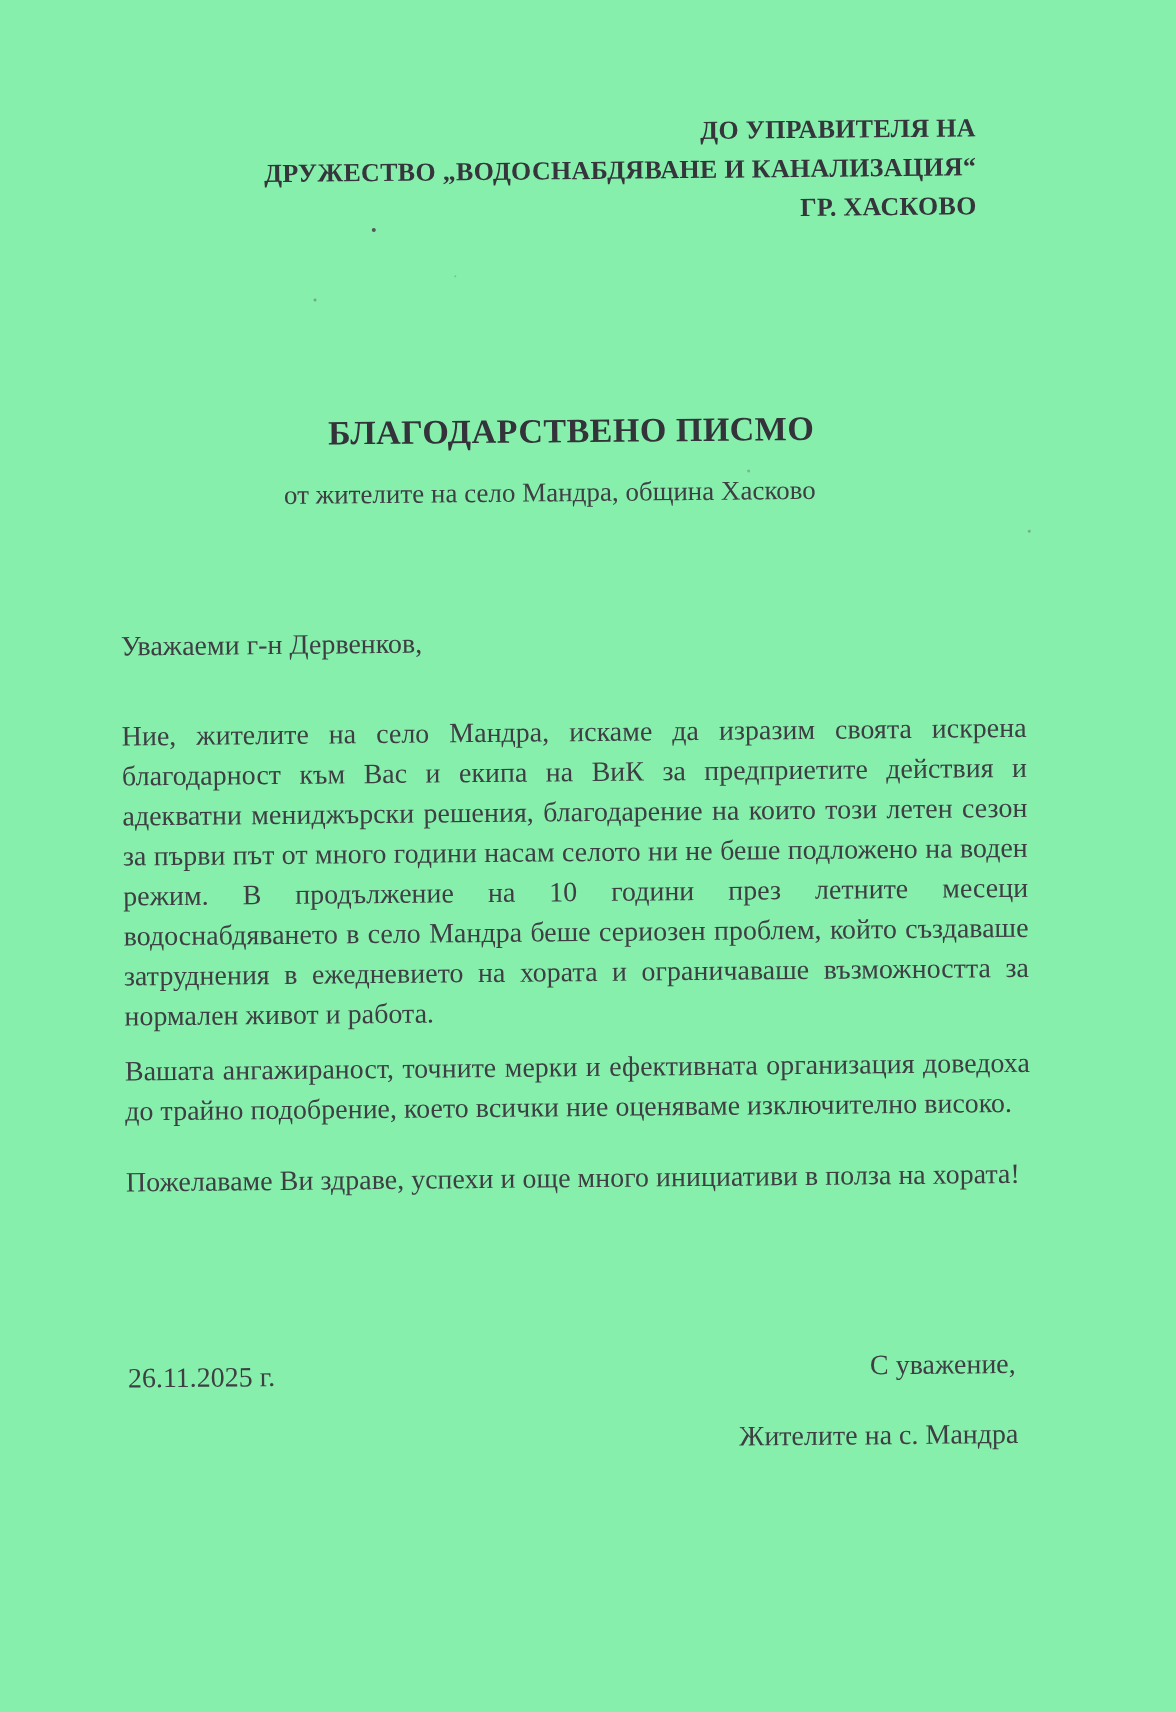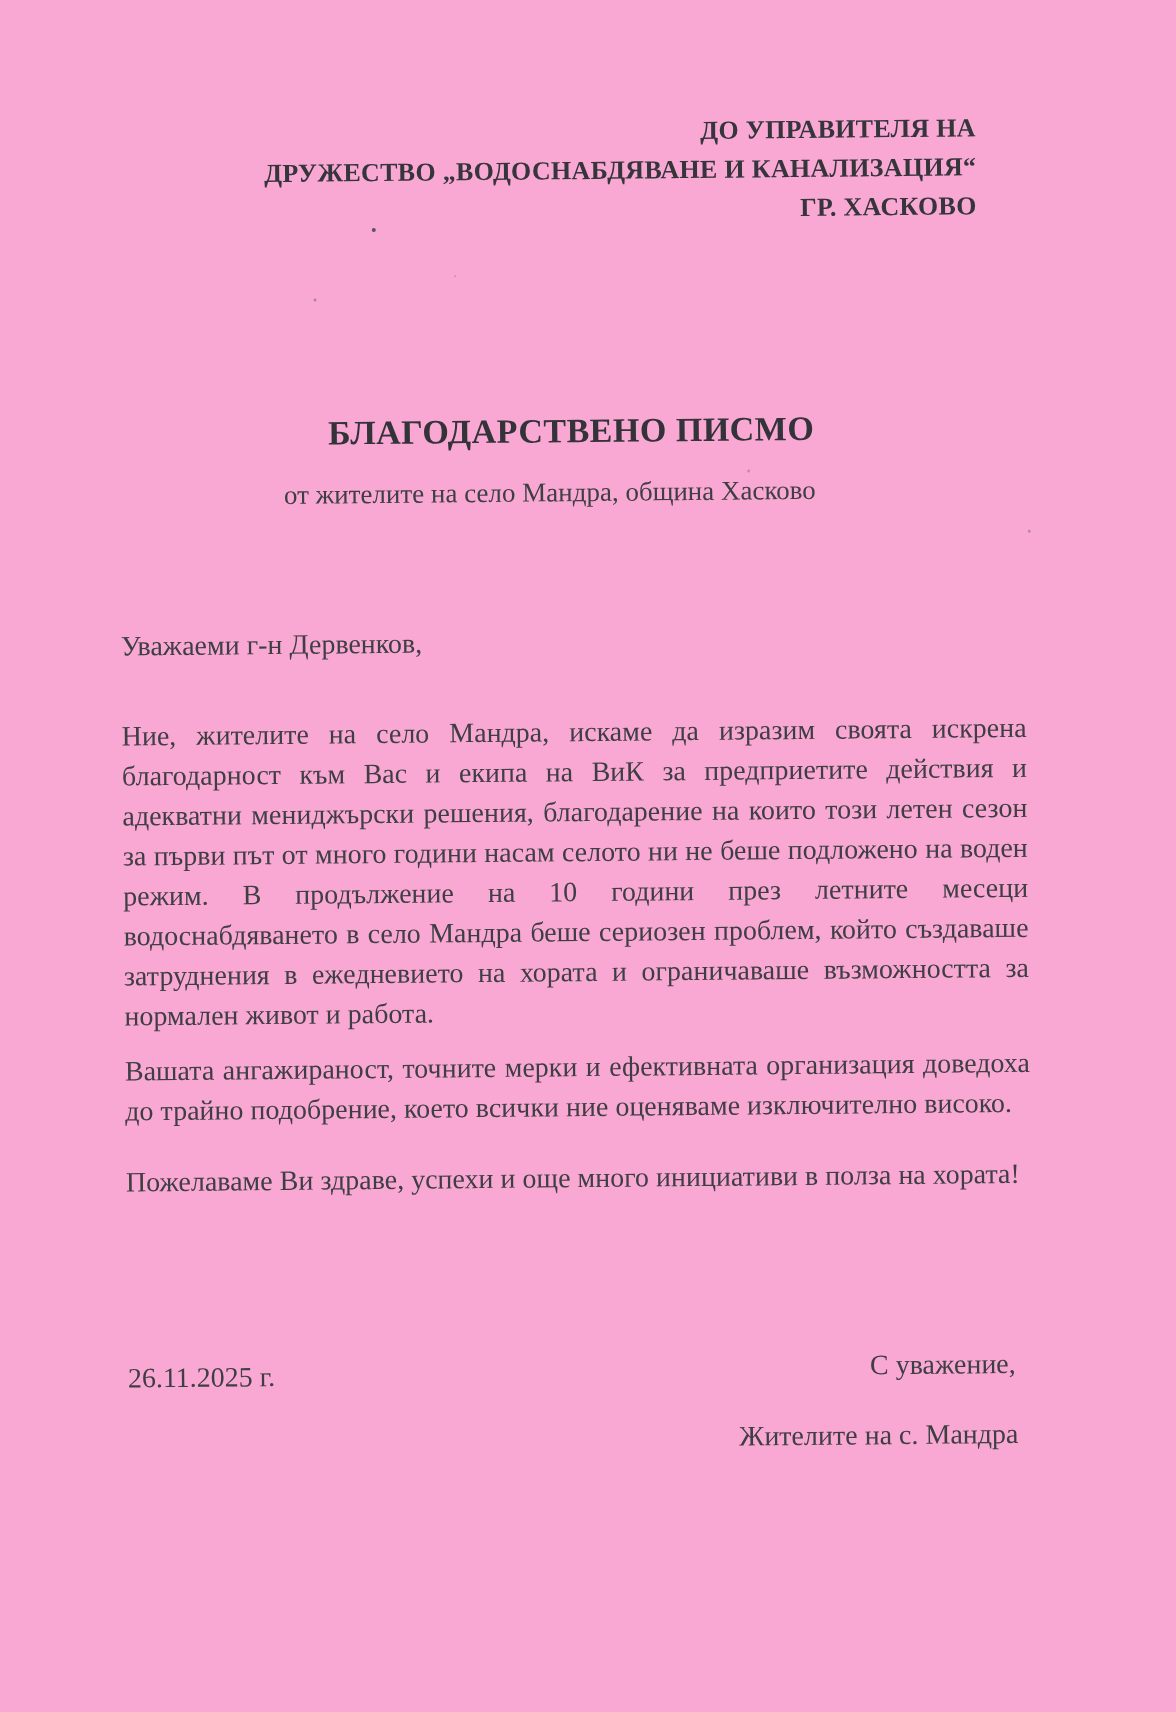--- a/index.html
+++ b/index.html
@@ -4,21 +4,21 @@
 <style>
   html, body {
     margin: 0;
     padding: 0;
     background: #ffffff;
   }
   .page {
     position: relative;
     width: 1176px;
     height: 1712px;
-    background: #f9a8d4;
+    background: #86efac;
     overflow: hidden;
     font-family: "Liberation Serif", "DejaVu Serif", serif;
     color: #3e3e43;
   }
   
   .letter {
     position: absolute;
     inset: 0;
     transform: rotate(-0.55deg);
     transform-origin: 50% 45%;

